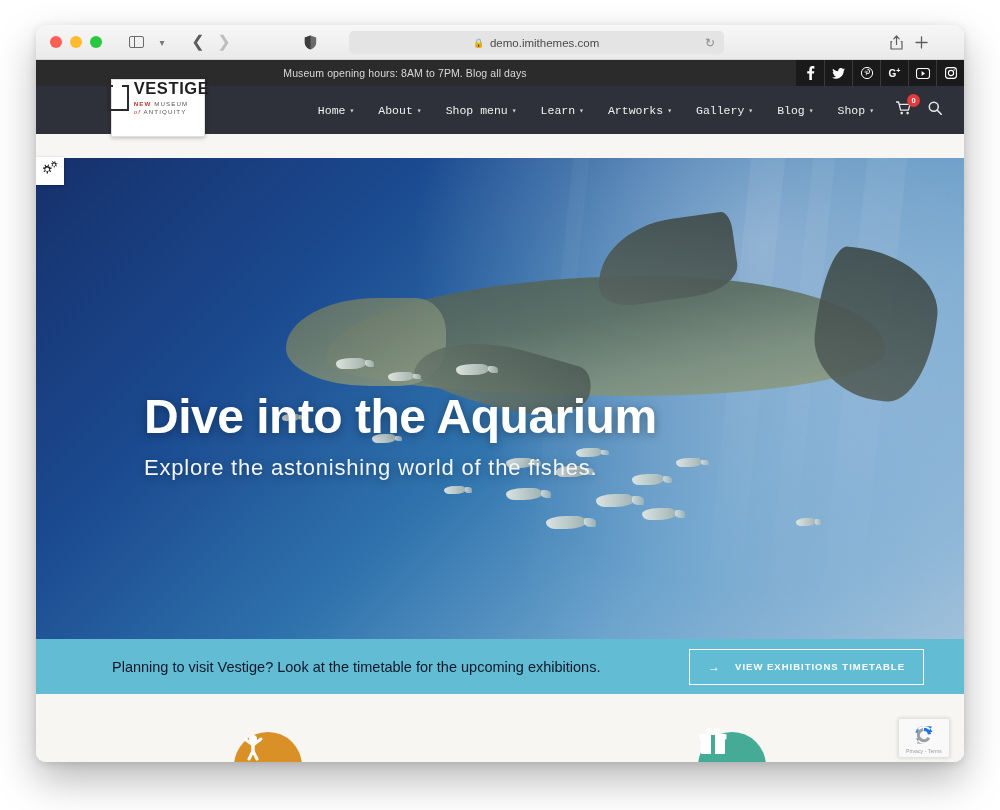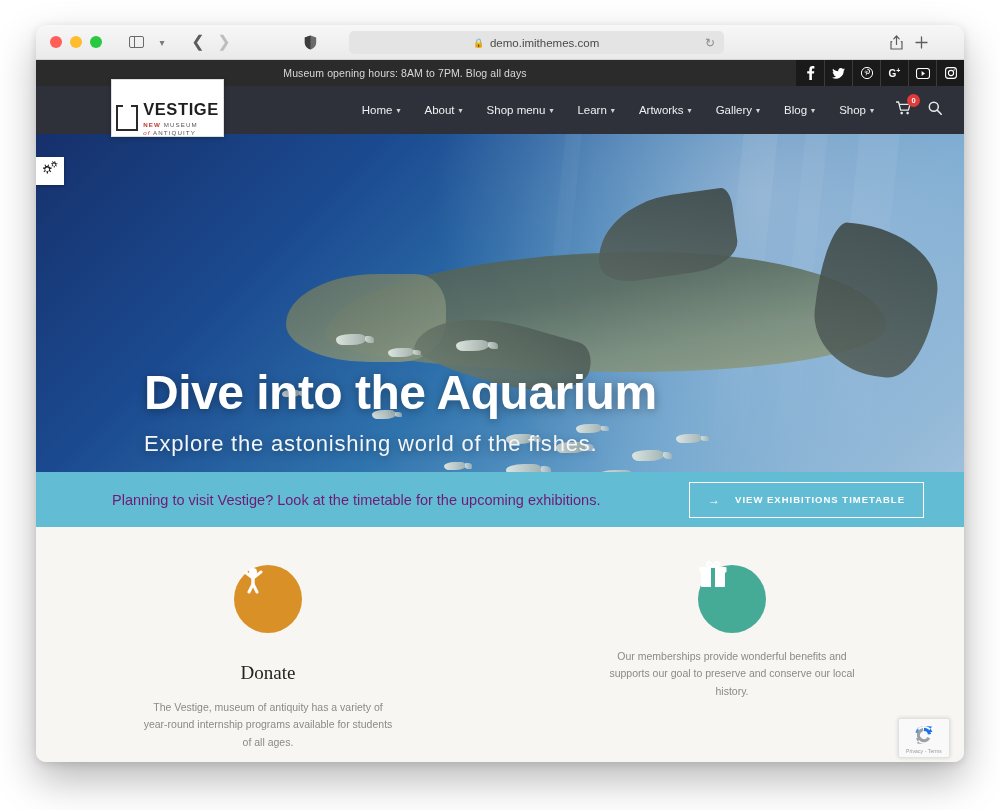--- a/index.html
+++ b/index.html
@@ -118,24 +118,24 @@
   .header {
     position: relative;
     height: 48px;
     background: rgba(18,20,32,0.88);
     display: flex; align-items: center;
     z-index: 6;
   }
   .logo {
     position: absolute;
     left: 75px; top: 19px;
-    width: 113px; height: 58px;
+    width: 94px; height: 58px;
     background: #ffffff;
     border: 1px solid #dfdfdf;
-    display: flex; align-items: flex-end; justify-content: center;
+    display: flex; align-items: flex-start; justify-content: center;
     box-shadow: 0 1px 4px rgba(0,0,0,0.25);
     z-index: 8;
   }
   .logo-inner { display: flex; align-items: center; gap: 5px; }
   .logo-mark {
     width: 22px; height: 26px;
     border: 2.2px solid #2a2a2a;
     border-top-color: transparent;
     position: relative;
   }
@@ -155,21 +155,21 @@
   }
   .logo-sub1 { font-size: 6.2px; letter-spacing: 1.1px; margin-top: 3px; line-height:1; }
   .logo-sub1 b { color: #c0392b; font-weight: bold; }
   .logo-sub1 span { color: #555; }
   .logo-sub2 { font-size: 6.2px; letter-spacing: 1.1px; color: #555; margin-top: 2px; line-height:1;}
   .logo-sub2 i { color: #c0392b; font-style: italic; }
 
   .nav {
     position: absolute; right: 78px; top: 0;
     height: 48px;
-    display: flex; align-items: center; gap: 0;
+    display: flex; align-items: center; gap: 0; font-family: Liberation Mono, monospace;
   }
   .nav-item {
     color: #f0f0f0;
     font-size: 11.5px;
     padding: 0 12px;
     display: flex; align-items: center; gap: 4px;
     white-space: nowrap;
   }
   .nav-item .cv { font-size: 8px; opacity: .85; }
 
@@ -193,23 +193,24 @@
     width: 28px; height: 28px;
     background: #ffffff;
     display: flex; align-items: center; justify-content: center;
     box-shadow: 0 1px 3px rgba(0,0,0,0.3);
     z-index: 9;
   }
 
   
   .hero {
     position: relative;
-    height: 338px;
+    height: 481px;
     overflow: hidden;
     background: #1b3b7a;
+    margin-top: 24px;
   }
   .hero-bg {
     position: absolute; inset: 0;
     background:
       radial-gradient(circle at 78% 18%, rgba(190,205,225,0.55), rgba(190,205,225,0) 42%),
       radial-gradient(circle at 92% 55%, rgba(130,175,215,0.5), rgba(130,175,215,0) 45%),
       linear-gradient(135deg, #16306b 0%, #1b4a90 28%, #2f73ad 52%, #6ba3cc 74%, #a9c6dc 100%);
   }
   .light-ray {
     position: absolute; top: 0; bottom: 0;
@@ -287,21 +288,21 @@
 
   
   .cta {
     position: relative;
     height: 55px;
     background: #62bcd4;
     display: flex; align-items: center;
     padding: 0 38px;
   }
   .cta-text {
-    font-size: 14.5px; color: #701a75;
+    font-size: 14.5px; color: #0f172a;
     margin-left: 38px;
   }
   .cta-btn {
     position: absolute; right: 40px; top: 50%; transform: translateY(-50%);
     border: 1.5px solid #ffffff;
     color: #ffffff;
     font-size: 9.5px; font-weight: bold; letter-spacing: 1px;
     padding: 10px 18px;
     display: flex; align-items: center; gap: 14px;
     background: transparent;

